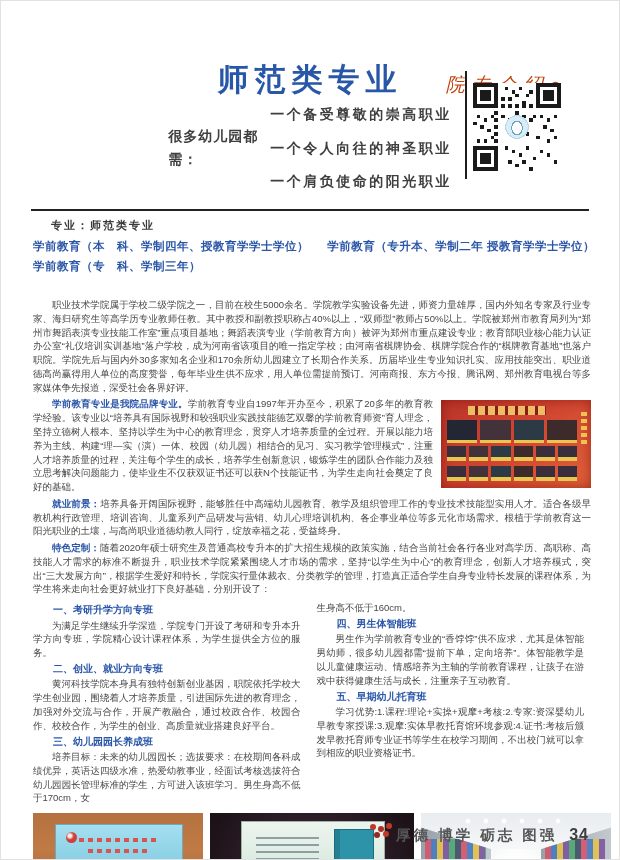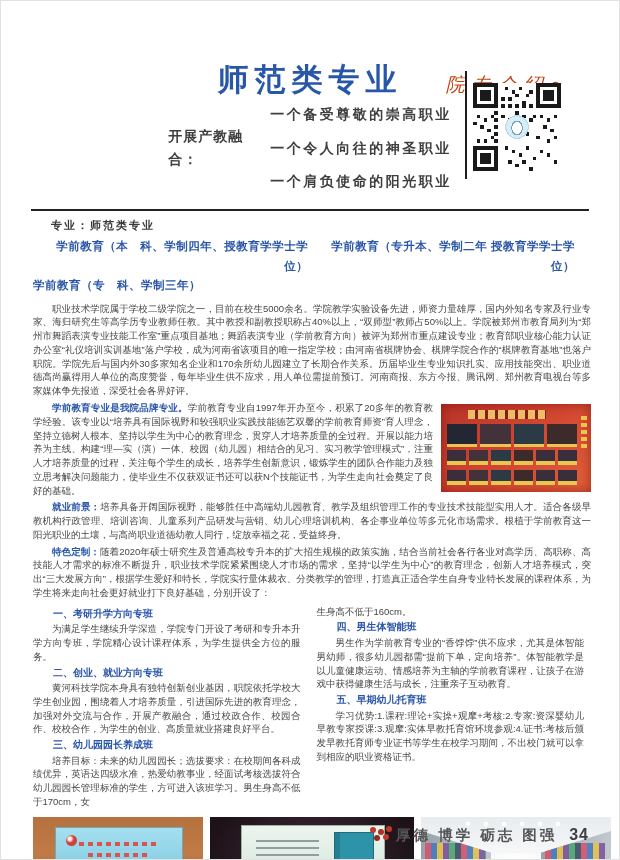--- a/index.html
+++ b/index.html
@@ -23,26 +23,26 @@
   }
   .phone{font-size:12.5px; font-weight:bold; color:#3c3c3c; letter-spacing:1px; margin-bottom:7px;}
   .slogans{width:max-content; margin:0 0 0 auto; text-align:left;}
   .slogan-row{display:flex; align-items:center; font-size:14px; font-weight:bold; color:#3f3f3f; letter-spacing:2.5px; line-height:1.6;}
   .slogan-prefix{width:102px; display:inline-block; letter-spacing:1px;}
   .v-divider{position:absolute; right:152px; top:70px; width:2px; height:108px; background:#1d1d1d;}
   .qr{position:absolute; right:58px; top:82px; width:88px; height:88px;}
   .qr svg{width:100%; height:100%; display:block;}
   
   .rule{height:2px; background:#222; margin:8px 30px 0 30px;}
-  .majors{padding:7px 44px 0 32px;}
+  .majors{padding:7px 24px 0 32px;}
   .majors-label{font-size:11px; font-weight:bold; color:#3a3a3a; letter-spacing:2px; padding-left:18px; margin-bottom:4px;}
   .program-row{display:flex; justify-content:space-between;}
   .program{font-size:11.5px; font-weight:bold; color:#2a56a8; letter-spacing:0.5px; line-height:1.7;text-align:right;}
   
-  .intro{padding:6px 28px 0 32px; font-size:9.5px; line-height:1.45; text-align:justify;}
+  .intro{padding:6px 28px 0 32px; font-size:9.5px; line-height:1.45; text-align:justify;margin-top:16px;}
   .para{margin:0 0 3px 0; text-indent:2em;}
   .lead{font-weight:bold; color:#2a56a8;}
   .inline-photo{
     float:right; width:150px; height:88px; margin:3px 0 4px 8px; position:relative;
     background:linear-gradient(135deg,#b8352a 0%,#cf4330 45%,#e0613a 100%);
     box-shadow:inset 0 0 12px rgba(120,10,5,.6);
   }
   .ip-banner{position:absolute; top:6px; left:18%; width:52%; height:9px;
     background:repeating-linear-gradient(90deg,#f2ca6d 0 7px,#7e1c13 7px 10px); opacity:.9;}
   .ip-side{position:absolute; right:4px; top:10px; width:6px; height:34px;
@@ -110,21 +110,21 @@
 
   <div class="header-row">
     <div class="header-center">
       <h1 class="title">师范类专业</h1>
       <div class="slogans">
         <div class="slogan-row">
           <span class="slogan-prefix"></span>
           <span>一个备受尊敬的崇高职业</span>
         </div>
         <div class="slogan-row">
-          <span class="slogan-prefix">开展产教融合：</span>
+          <span class="slogan-prefix">很多幼儿园都需：</span>
           <span>一个令人向往的神圣职业</span>
         </div>
         <div class="slogan-row">
           <span class="slogan-prefix"></span>
           <span>一个肩负使命的阳光职业</span>
         </div>
       </div>
     </div>
     <div class="v-divider"></div>
     <div class="qr">

